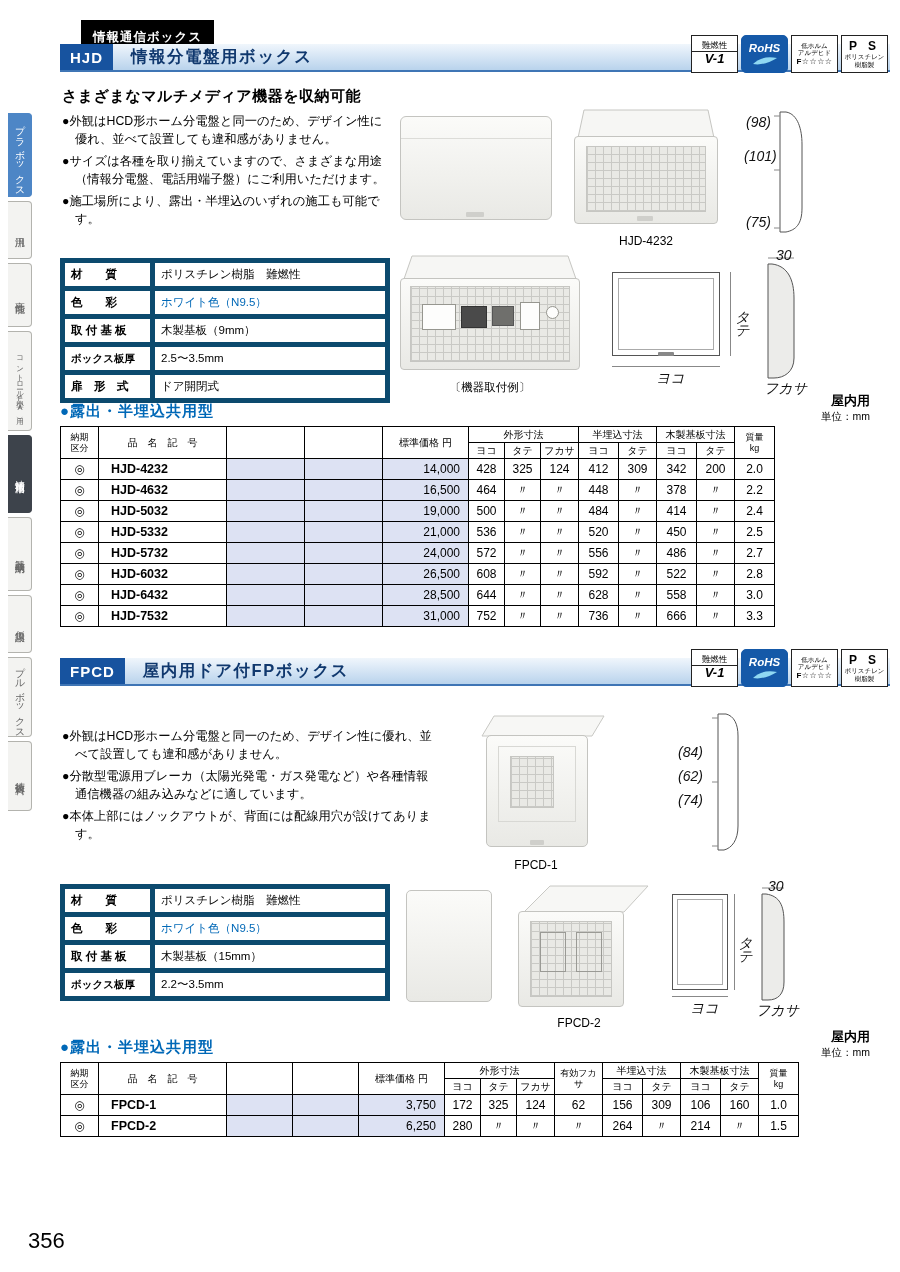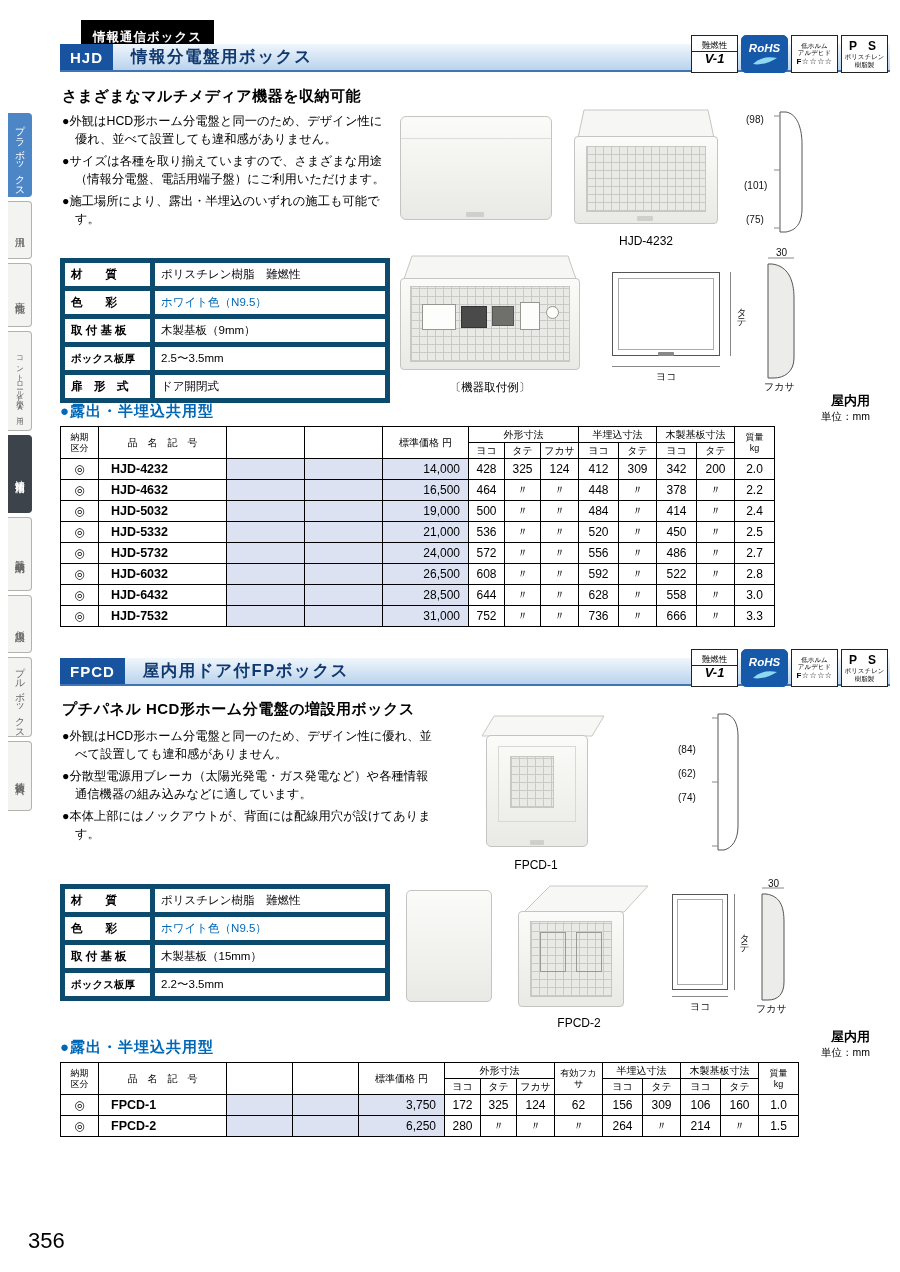--- a/index.html
+++ b/index.html
@@ -69,21 +69,21 @@
   .photo { position:absolute; }
   .photo svg { position:absolute; left:0; top:0; }
   .pbody { position:absolute; background:linear-gradient(180deg,#fbfbf9,#e9e9e5);
            border:1px solid #c4c4c0; border-radius:6px; }
   .gridbg { position:absolute; background-color:#e9e9e5;
             background-image:repeating-linear-gradient(0deg,#c9c9c5 0,#c9c9c5 1px,transparent 1px,transparent 8px),
                              repeating-linear-gradient(90deg,#c9c9c5 0,#c9c9c5 1px,transparent 1px,transparent 8px);
             border:1px solid #c6c6c2; }
   .latch { position:absolute; background:#cfcfcb; border-radius:1px; }
   .caption { position:absolute; text-align:center; font-size:12px; }
-  .dim-label { position:absolute; font-size:10px; color:#111; white-space:nowrap; }
+  .dim-label { position:absolute; font-size:14px; color:#111; white-space:nowrap;font-style:italic; }
   .vert { writing-mode:vertical-rl; text-orientation:upright; }
   .dline { position:absolute; background:#888; }
   .device { position:absolute; border:1px solid #96968f; background:#fdfdfc; }
 
   .page-num { position:absolute; left:28px; top:1228px; font-size:22px; }
 </style>
 </head>
 <body>
 
 <div class="page">
@@ -168,21 +168,21 @@
     <div class="gridbg" style="left:22px;top:40px;width:120px;height:66px;"></div>
     <div class="latch" style="left:73px;top:110px;width:16px;height:5px;"></div>
   </div>
 
   <div class="photo" style="left:744px;top:102px;width:70px;height:138px;">
     <svg width="70" height="138">
       <path d="M42 10 C54 12 58 28 58 42 L58 106 C58 122 52 128 42 130 L36 130 L36 10 Z" fill="none" stroke="#555"></path>
       <path d="M36 14 L30 14 M36 126 L30 126 M36 68 L30 68" stroke="#888"></path>
     </svg>
     <span class="dim-label" style="left:2px;top:12px;">(98)</span>
-    <span class="dim-label" style="left:0px;top:78px;">(101)</span>
+    <span class="dim-label" style="left:0px;top:46px;">(101)</span>
     <span class="dim-label" style="left:2px;top:112px;">(75)</span>
   </div>
 
   <div class="caption" style="left:564px;top:234px;width:164px;">HJD-4232</div>
 
   <div class="photo" style="left:394px;top:252px;width:192px;height:126px;">
     <svg width="192" height="28">
         <polygon points="10,27 182,27 174,4 18,4" fill="#f6f6f4" stroke="#c6c6c2"></polygon>
       </svg>
     <div class="pbody" style="left:6px;top:26px;width:180px;height:92px;border-radius:4px;"></div>
@@ -440,21 +440,20 @@
         <span class="b-stars">F☆☆☆☆</span>
       </div>
       <div class="badge">
         <span class="ps-title">P S</span>
         <span class="b-tiny">ポリスチレン</span>
         <span class="b-tiny">樹脂製</span>
       </div>
     </div>
   </div>
 
-  <div class="headline" style="left:62px;top:700px;">プチパネル HCD形ホーム分電盤の増設用ボックス</div>
   <ul class="bullets" style="left:62px;top:727px;width:372px;">
     <li>●外観はHCD形ホーム分電盤と同一のため、デザイン性に優れ、並べて設置しても違和感がありません。</li>
     <li>●分散型電源用ブレーカ（太陽光発電・ガス発電など）や各種情報通信機器の組み込みなどに適しています。</li>
     <li>●本体上部にはノックアウトが、背面には配線用穴が設けてあります。</li>
   </ul>
 
   <div class="photo" style="left:452px;top:708px;width:168px;height:148px;">
     <svg width="168" height="30">
         <polygon points="30,28 140,28 152,8 42,8" fill="#f7f7f5" stroke="#c8c8c4"></polygon>
       </svg>

